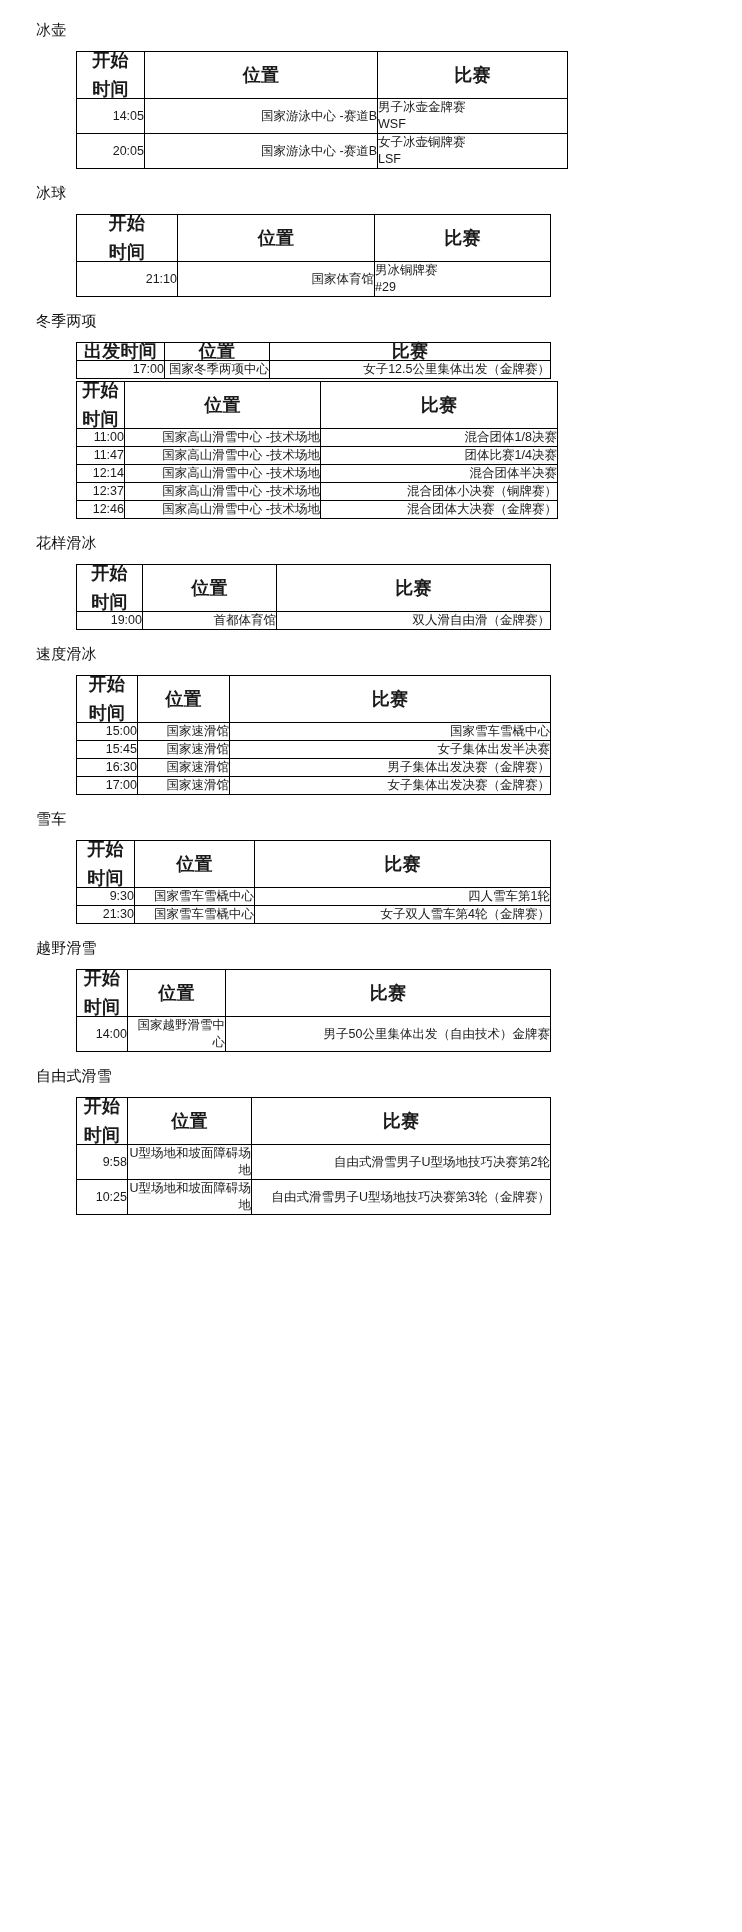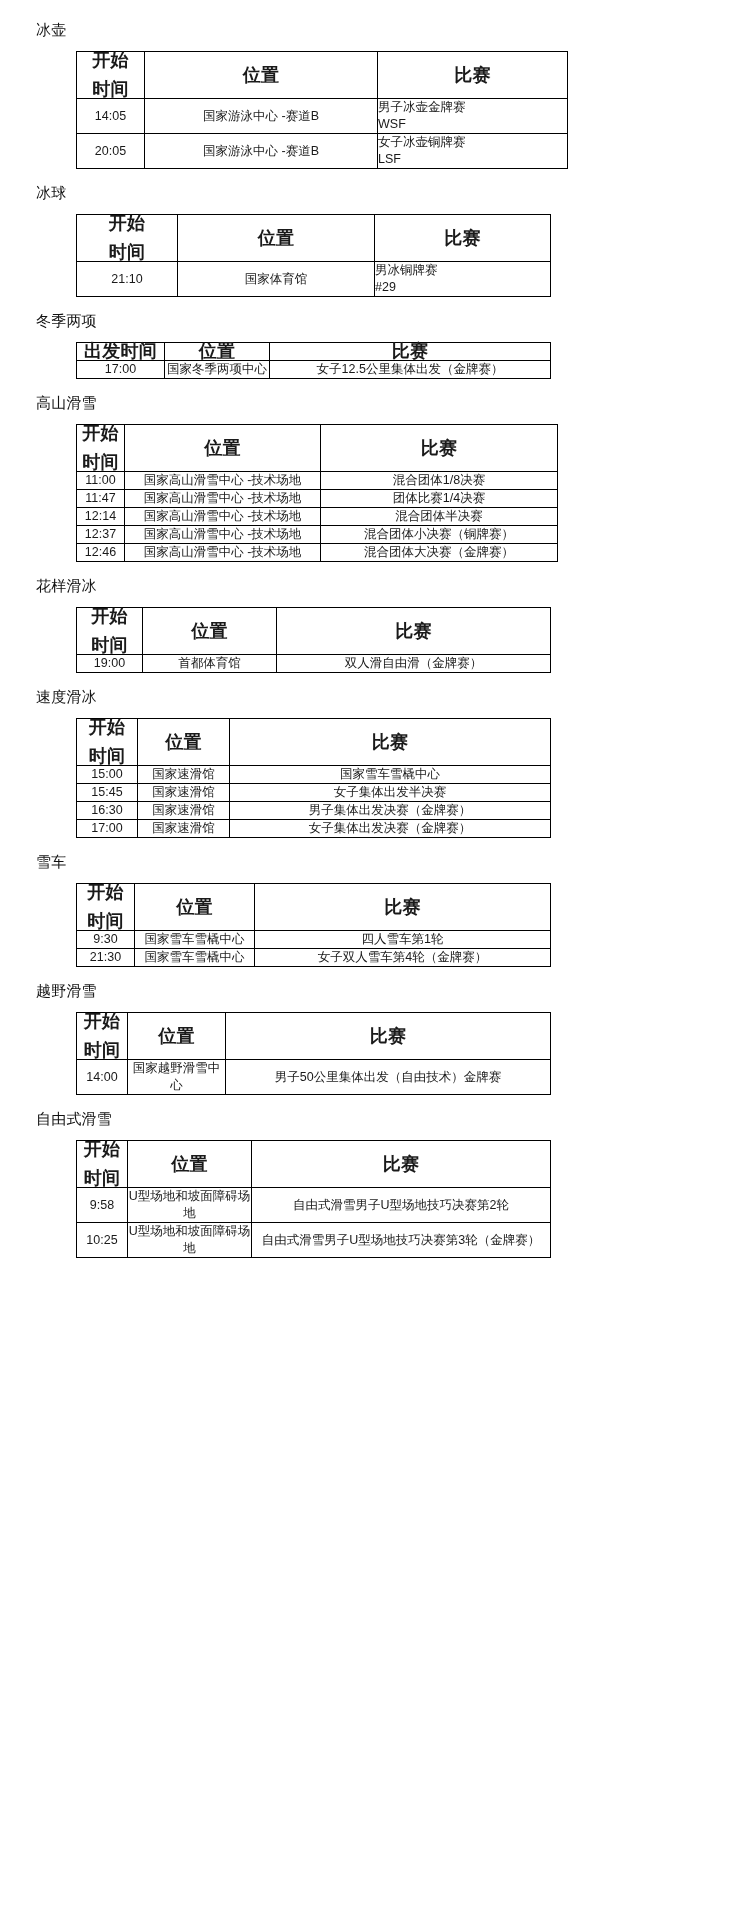--- a/index.html
+++ b/index.html
@@ -58,21 +58,21 @@
   .hdr-time {
     padding: 7px 4px 7px 4px;
   }
   .hdr-time .l1 { display:block; }
   .hdr-time .l2 { display:block; margin-top: 12px; }
   .hdr-one {
     padding: 5px 4px;
   }
   .cell {
     padding: 5px 6px 5px 5px;
-    text-align: center;
+    text-align: right;
   }
   .cell-multi {
     padding: 8px 6px 8px 5px;
   }
   .cell-multi .l1 { display:block; }
   .cell-multi .l2 { display:block; }
 
   
   .t-curling { width: 490px; }
   .t-curling .c0 { width: 67px; }
@@ -198,21 +198,20 @@
         <tr>
           <td class="c0 cell">17:00</td>
           <td class="c1 cell">国家冬季两项中心</td>
           <td class="c2 cell">女子12.5公里集体出发（金牌赛）</td>
         </tr>
       </tbody>
     </table>
   </div>
 
   <div class="section">
-    <div class="sport-title">高山滑雪</div>
     <table class="sched t-alpine">
       <thead>
         <tr>
           <th class="c0 hdr-time">
             <span class="l1">开始</span>
             <span class="l2">时间</span>
           </th>
           <th class="c1 hdr-one">位置</th>
           <th class="c2 hdr-one">比赛</th>
         </tr>

